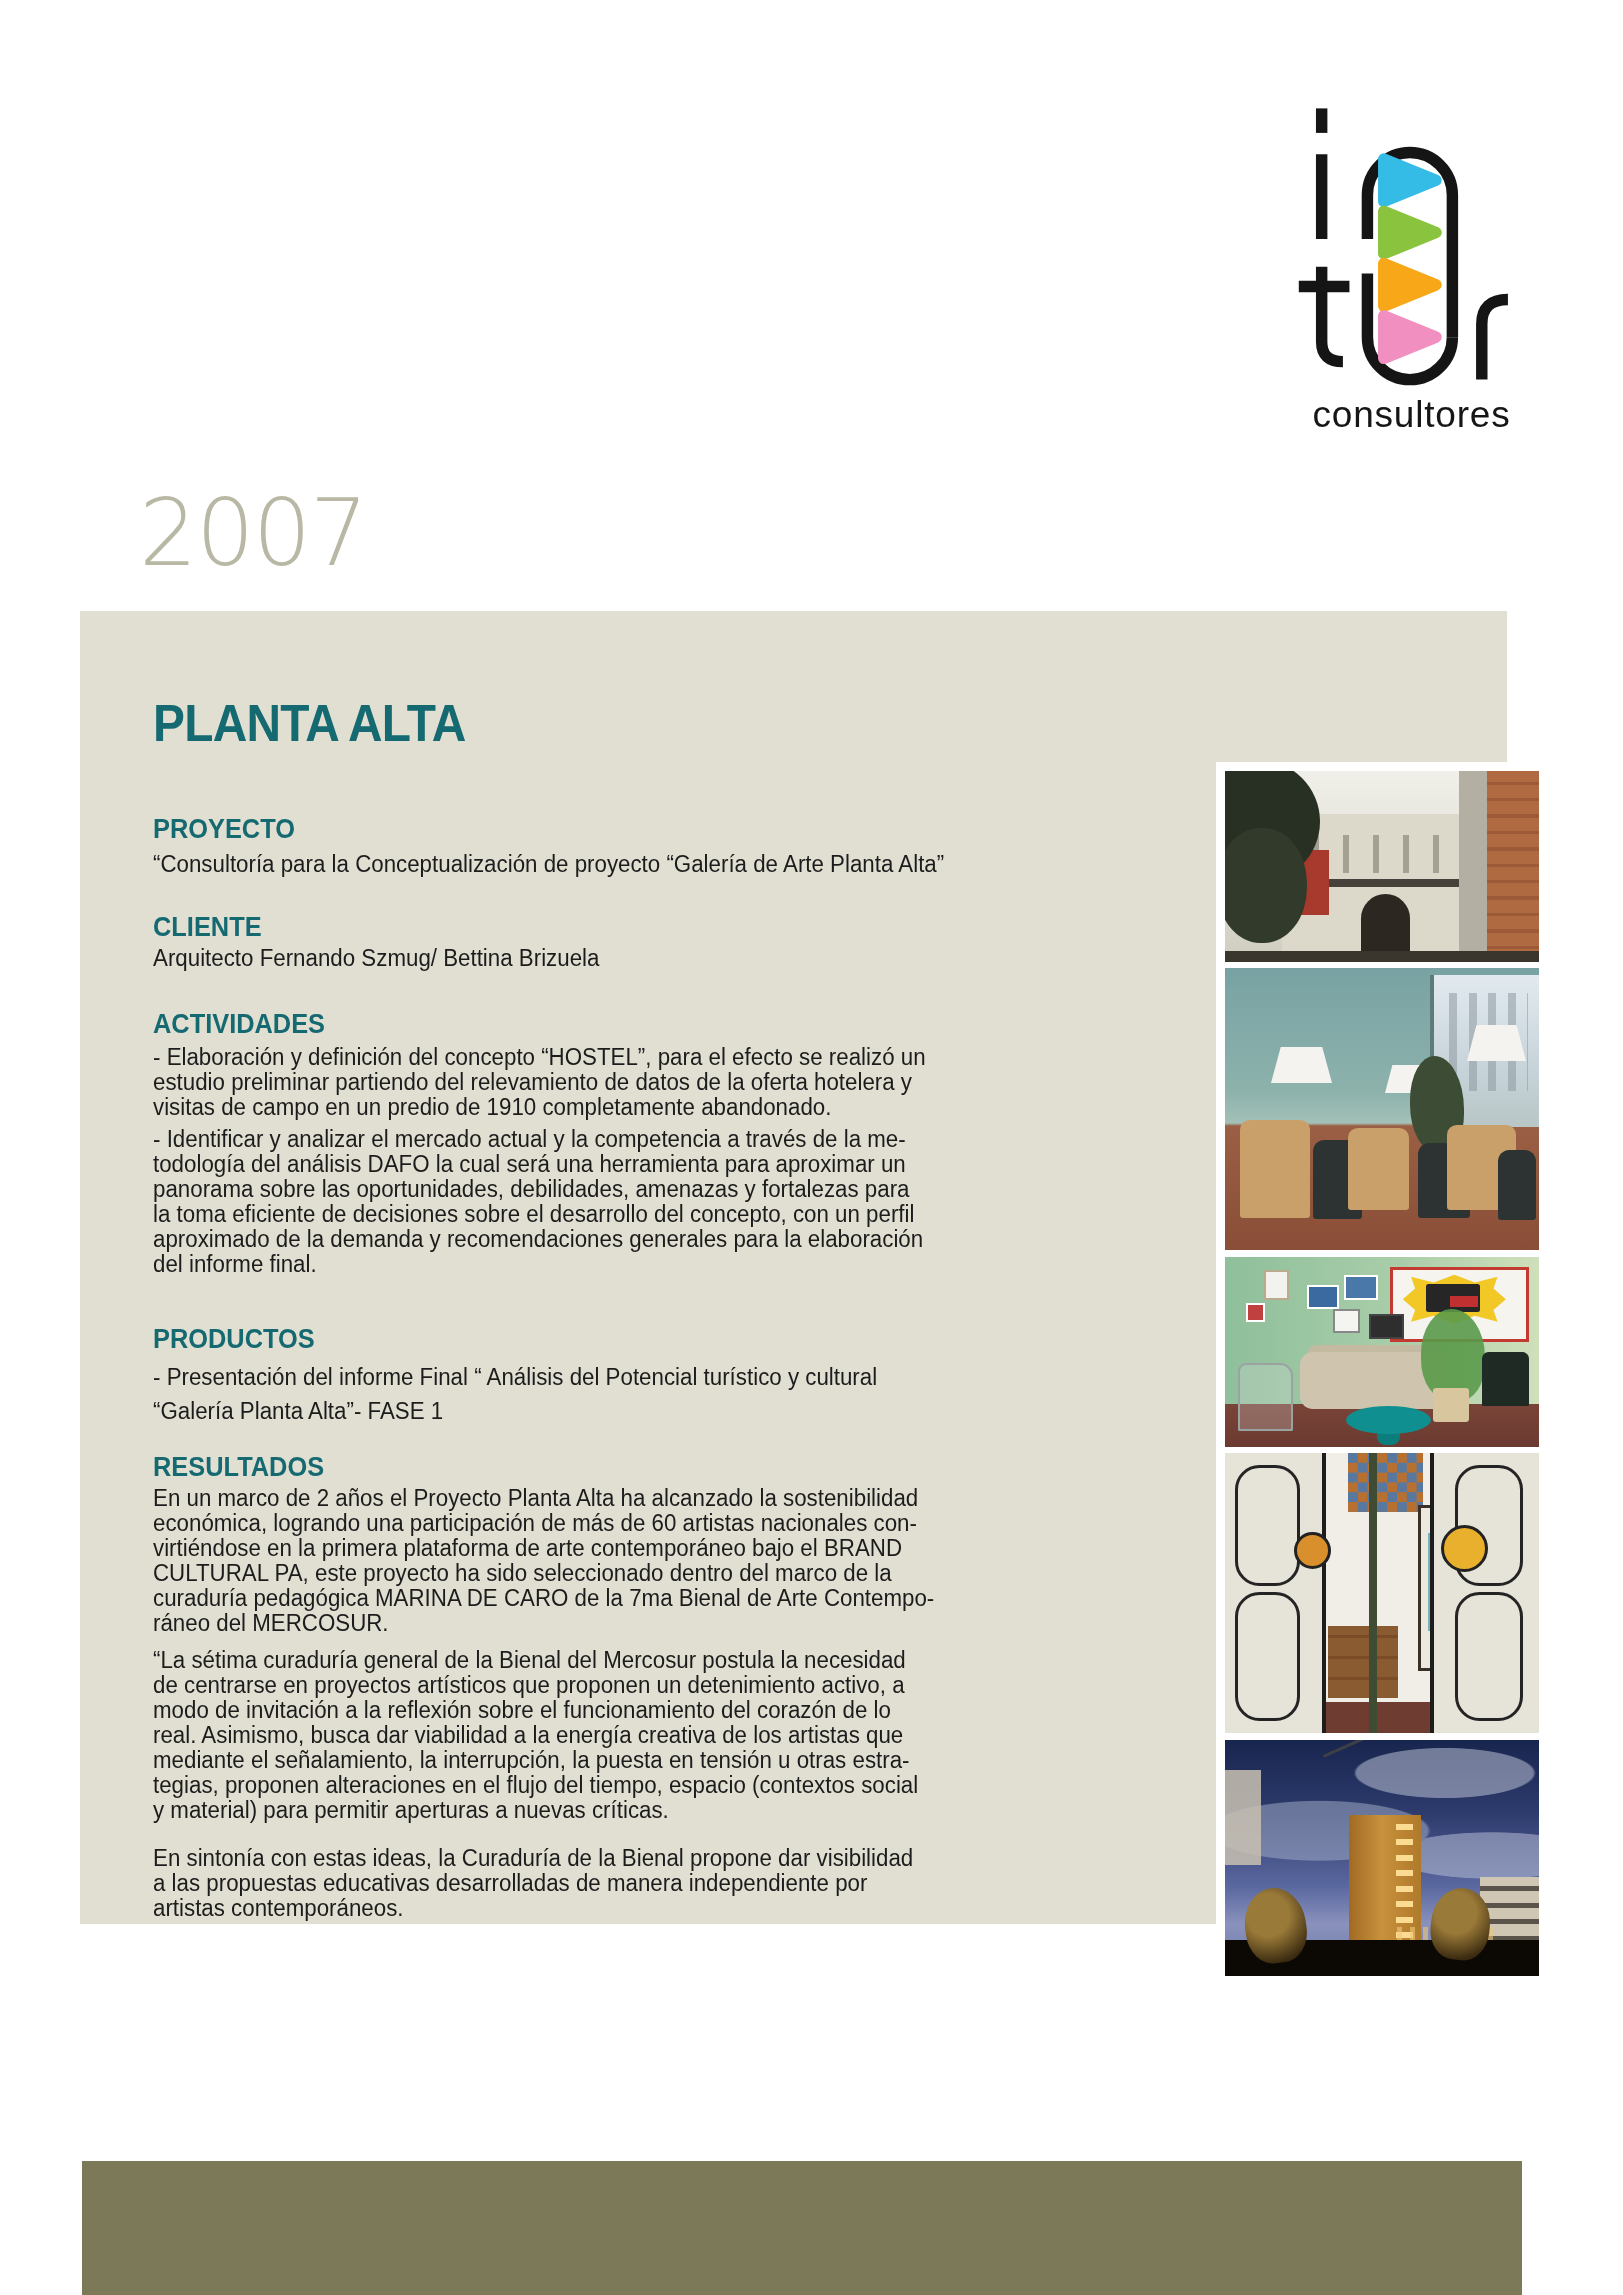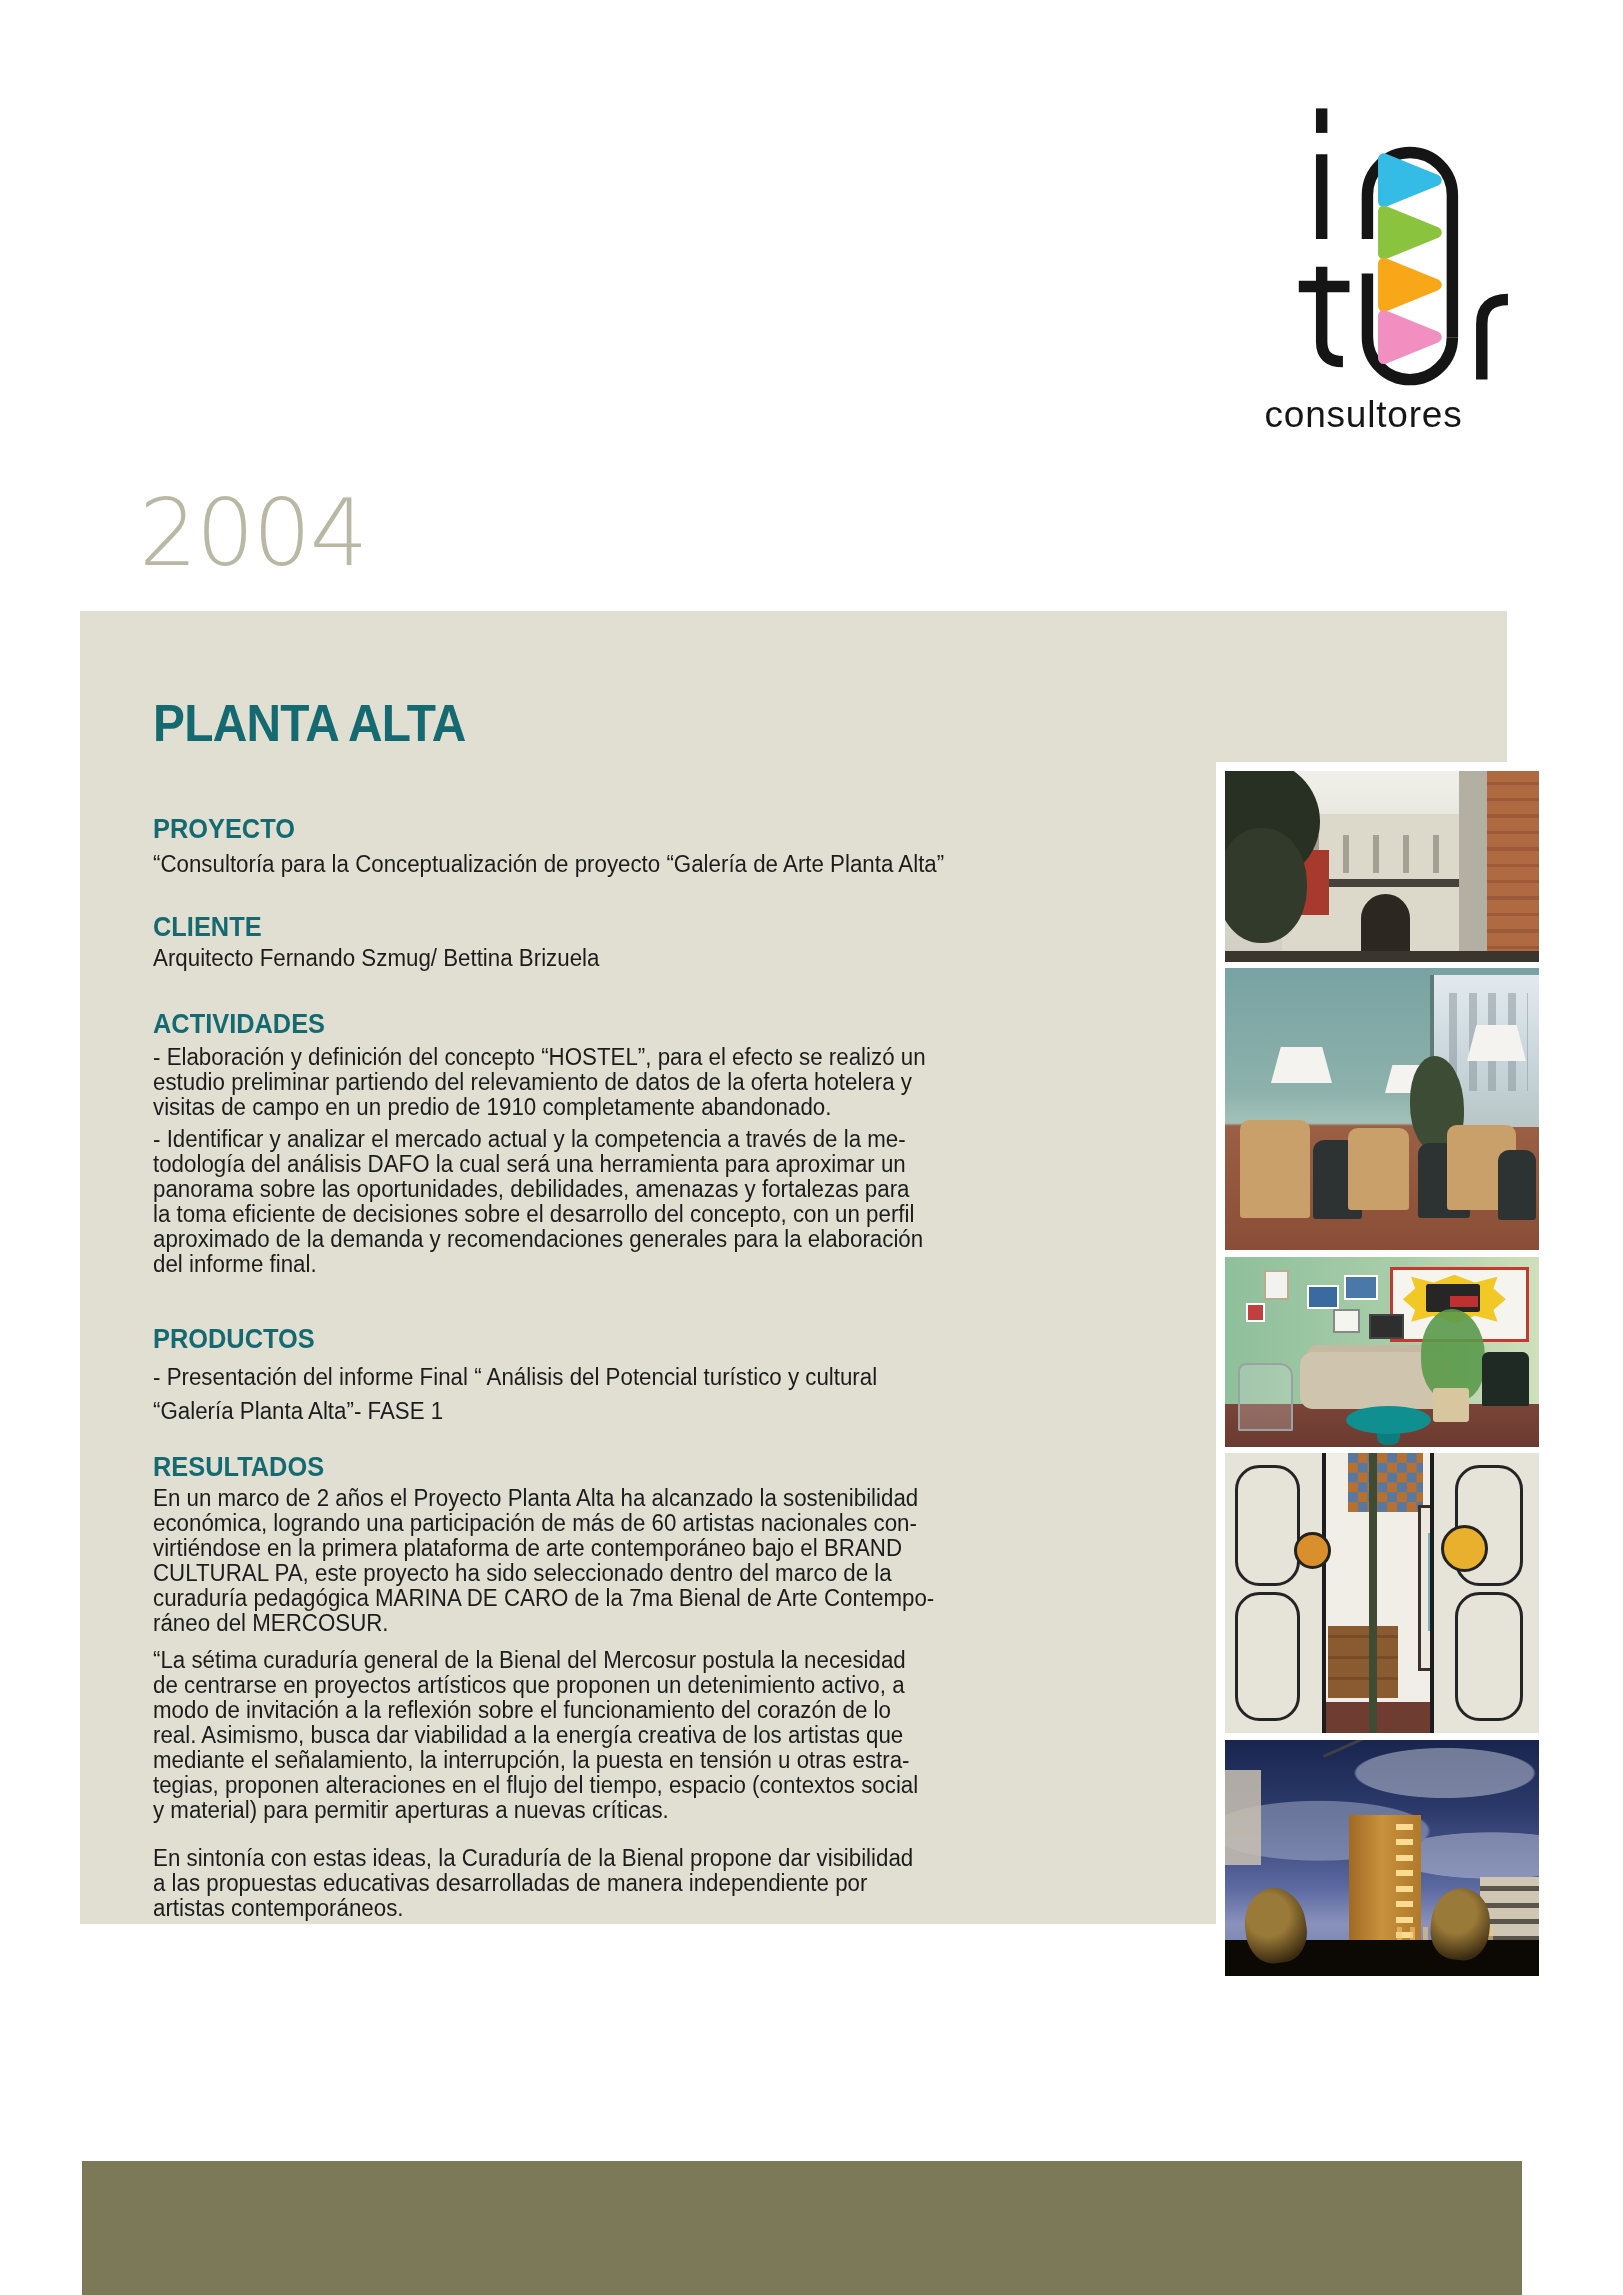--- a/index.html
+++ b/index.html
@@ -2,21 +2,21 @@
 <html style="font-size:13px"><head>
 <meta charset="utf-8">
 <style>
   html,body{margin:0;padding:0;background:#ffffff;}
   .page{position:relative;width:1623px;height:2295px;background:#ffffff;overflow:hidden;
         font-family:"Liberation Sans",sans-serif;}
 
   
   .logo{position:absolute;left:1289px;top:92px;width:232px;}
   .logo svg{display:block;}
-  .logo-sub{position:absolute;left:1244px;top:394px;width:239px;text-align:center;
+  .logo-sub{position:absolute;left:1292px;top:394px;width:239px;text-align:center;
             font-size:37px;letter-spacing:0.8px;color:#161616;font-weight:400;}
 
   
   .year{position:absolute;left:139px;top:488px;font-family:"DejaVu Sans","Liberation Sans",sans-serif;
         font-weight:200;font-size:92px;line-height:1;color:#b9b8a5;letter-spacing:-1.6px;}
 
   
   .panel{position:absolute;left:80px;top:611px;width:1427px;height:1313px;background:#e1dfd2;}
   .panel-title{position:absolute;left:73px;top:82px;font-size:52px;font-weight:bold;color:#156a72;
                transform:scaleX(.92);transform-origin:left top;letter-spacing:-0.8px;}
@@ -156,21 +156,21 @@
       <g stroke-width="14" stroke-linejoin="round">
         <polygon points="116,82 116,134 180,108" fill="#35bce6" stroke="#35bce6"></polygon>
         <polygon points="116,146 116,198 180,172" fill="#8ac43f" stroke="#8ac43f"></polygon>
         <polygon points="116,210 116,262 180,236" fill="#f8a719" stroke="#f8a719"></polygon>
         <polygon points="116,274 116,326 180,300" fill="#f190c0" stroke="#f190c0"></polygon>
       </g>
     </svg>
   </div>
   <div class="logo-sub">consultores</div>
 
-  <div class="year">2004</div>
+  <div class="year">2007</div>
 
   <div class="panel">
     <div class="panel-title">PLANTA ALTA</div>
 
     <div class="s-h" id="h-proyecto">PROYECTO</div>
     <div class="s-b" id="b-proyecto">“Consultoría para la Conceptualización de proyecto “Galería de Arte Planta Alta”</div>
 
     <div class="s-h" id="h-cliente">CLIENTE</div>
     <div class="s-b" id="b-cliente">Arquitecto Fernando Szmug/ Bettina Brizuela</div>
 

